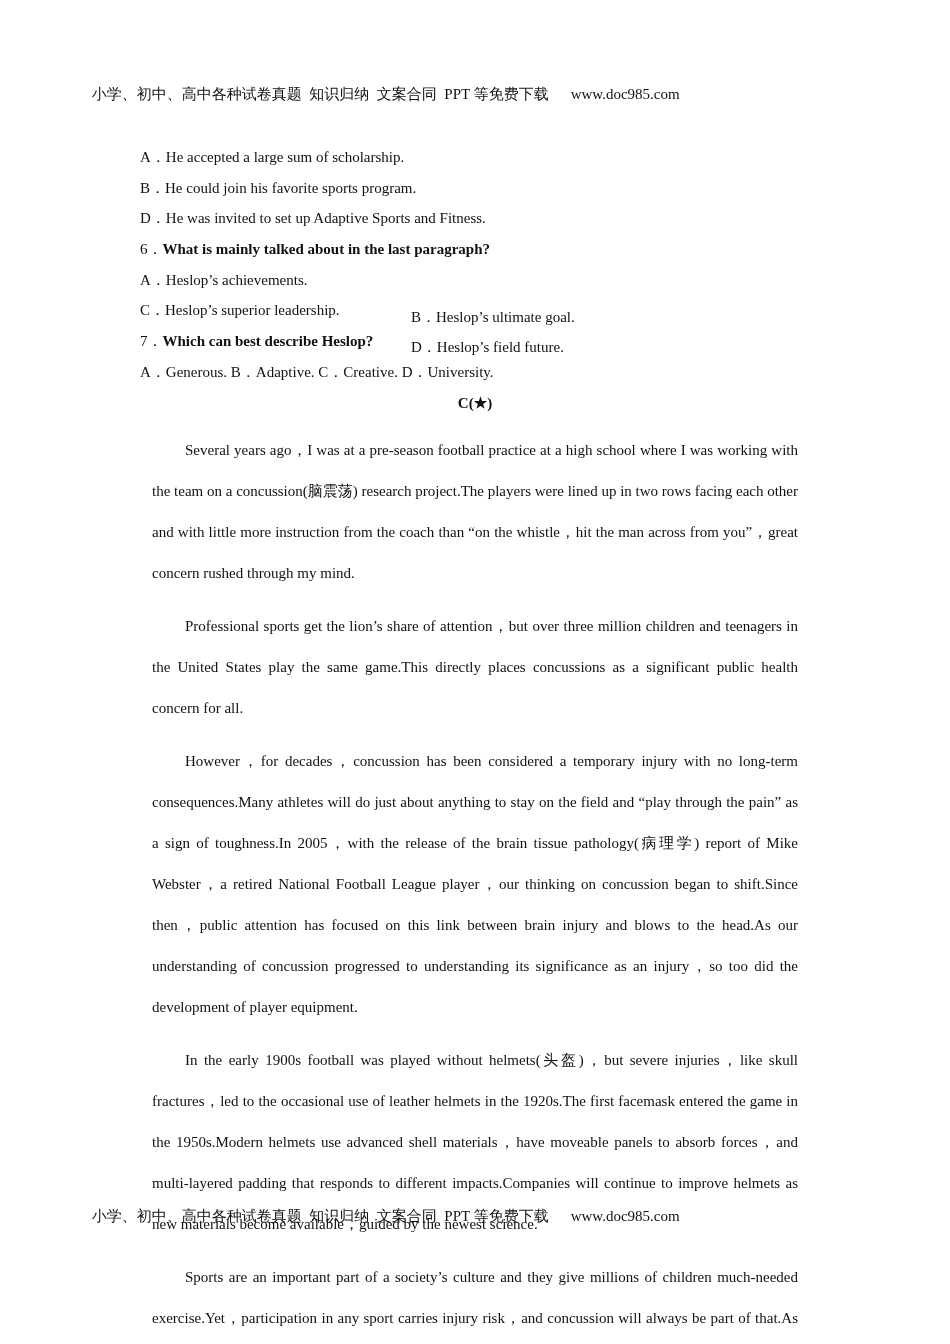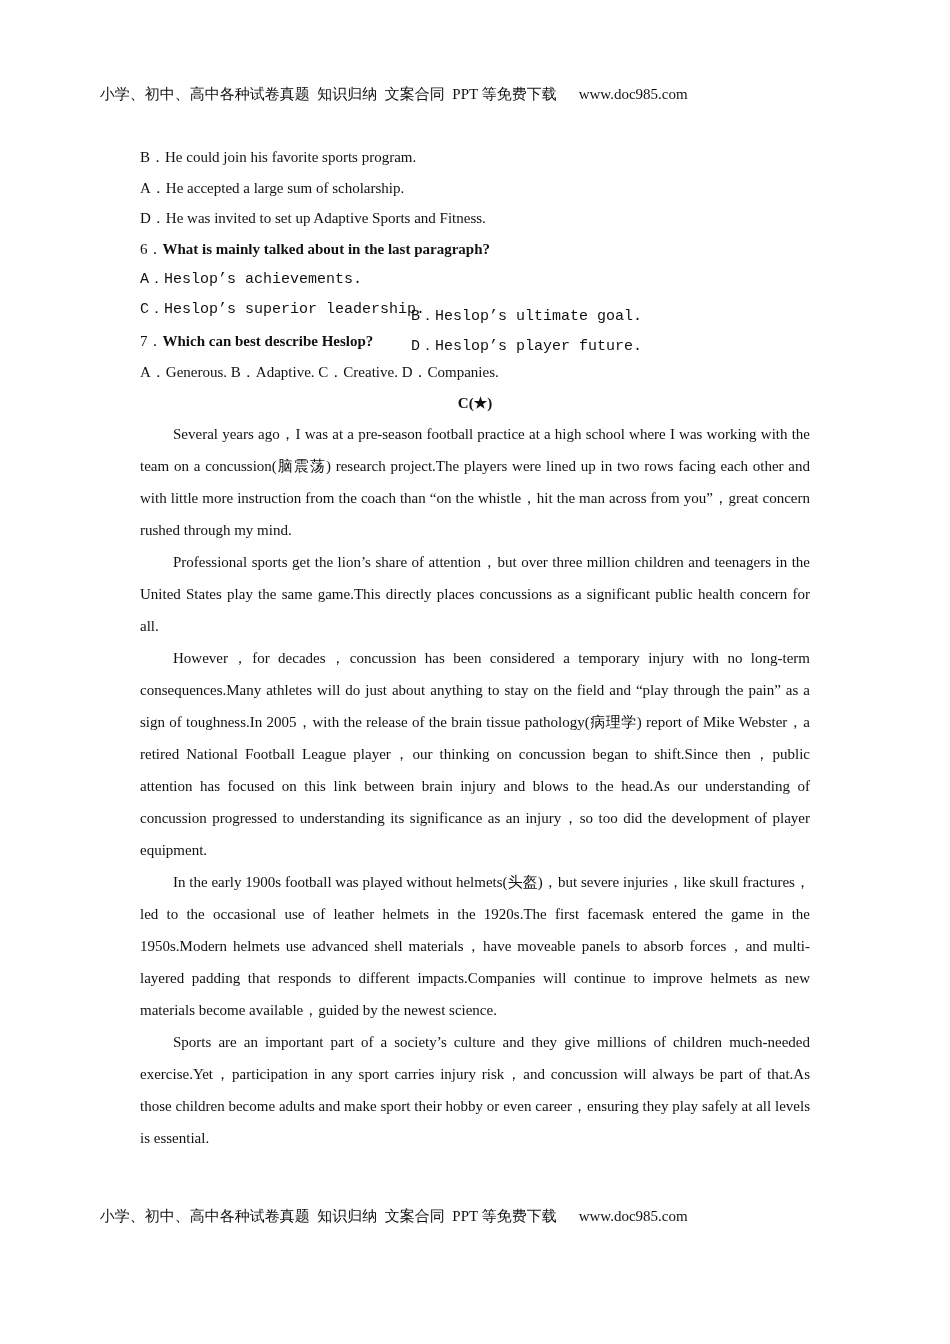--- a/index.html
+++ b/index.html
@@ -1,62 +1,62 @@
 <!DOCTYPE html>
 <html><head>
 <meta charset="utf-8">
 <style>
   html, body { margin: 0; padding: 0; background: #ffffff; }
   body { width: 950px; height: 1344px; position: relative; overflow: hidden;
          font-family: "Liberation Serif", "DejaVu Serif", serif; color: #111; }
-  .hdr { position: absolute; left: 8px; width: 764px; text-align: center; font-size: 15px; white-space: pre; }
+  .hdr { position: absolute; left: 0; width: 764px; text-align: center; font-size: 15px; white-space: pre; }
   .hdr .url { margin-left: 22px; }
   .content { position: absolute; left: 140px; top: 142px; width: 670px; font-size: 15px; }
   .line { height: 30.7px; line-height: 30.7px; white-space: nowrap; }
   .q { font-weight: bold; }
   .q .num { font-weight: normal; }
   .col2 { position: absolute; left: 271px; margin-top: 37px; }
-  .row2 { position: relative; font-family: Liberation Mono, monospace; }
+  .row2 { position: relative; }
   .center { text-align: center; font-weight: bold; }
-  .para { text-align: justify; line-height: 32px; text-indent: 33px; margin: 0; }
+  .para { text-align: justify; line-height: 41px; text-indent: 33px; margin: 12px; }
   .para-wrap { margin-top: 0; }
 </style>
 </head>
 <body>
 
 <div class="hdr" style="top:68px;">
   <span>小学、初中、高中各种试卷真题  知识归纳  文案合同  PPT 等免费下载</span><span class="url">www.doc985.com</span>
 </div>
 
 <div class="content">
 
+  <div class="line"><span>A．</span><span>He accepted a large sum of scholarship.</span></div>
   <div class="line"><span>B．</span><span>He could join his favorite sports program.</span></div>
-  <div class="line"><span>A．</span><span>He accepted a large sum of scholarship.</span></div>
   <div class="line"><span>D．</span><span>He was invited to set up Adaptive Sports and Fitness.</span></div>
 
   <div class="line q">
     <span class="num">6．</span><span>What is mainly talked about in the last paragraph?</span>
   </div>
   <div class="line row2">
     <span><span>A．</span><span>Heslop’s achievements.</span></span>
     <span class="col2"><span>B．</span><span>Heslop’s ultimate goal.</span></span>
   </div>
   <div class="line row2">
     <span><span>C．</span><span>Heslop’s superior leadership.</span></span>
-    <span class="col2"><span>D．</span><span>Heslop’s player future.</span></span>
+    <span class="col2"><span>D．</span><span>Heslop’s field future.</span></span>
   </div>
 
   <div class="line q">
     <span class="num">7．</span><span>Which can best describe Heslop?</span>
   </div>
   <div class="line">
     <span>A．</span><span>Generous.</span>
     <span>B．</span><span>Adaptive.</span>
     <span>C．</span><span>Creative.</span>
-    <span>D．</span><span>Companies.</span>
+    <span>D．</span><span>University.</span>
   </div>
 
   <div class="line center">C(★)</div>
 
   <div class="para-wrap">
     <p class="para">Several years ago，I was at a pre-season football practice at a high school where I was working with the team on a concussion(脑震荡) research project.The players were lined up in two rows facing each other and with little more instruction from the coach than “on the whistle，hit the man across from you”，great concern rushed through my mind.</p>
     <p class="para">Professional sports get the lion’s share of attention，but over three million children and teenagers in the United States play the same game.This directly places concussions as a significant public health concern for all.</p>
     <p class="para">However，for decades，concussion has been considered a temporary injury with no long-term consequences.Many athletes will do just about anything to stay on the field and “play through the pain” as a sign of toughness.In 2005，with the release of the brain tissue pathology(病理学) report of Mike Webster，a retired National Football League player，our thinking on concussion began to shift.Since then，public attention has focused on this link between brain injury and blows to the head.As our understanding of concussion progressed to understanding its significance as an injury，so too did the development of player equipment.</p>
     <p class="para">In the early 1900s football was played without helmets(头盔)，but severe injuries，like skull fractures，led to the occasional use of leather helmets in the 1920s.The first facemask entered the game in the 1950s.Modern helmets use advanced shell materials，have moveable panels to absorb forces，and multi-layered padding that responds to different impacts.Companies will continue to improve helmets as new materials become available，guided by the newest science.</p>
     <p class="para">Sports are an important part of a society’s culture and they give millions of children much-needed exercise.Yet，participation in any sport carries injury risk，and concussion will always be part of that.As those children become adults and make sport their hobby or even career，ensuring they play safely at all levels is essential.</p>

